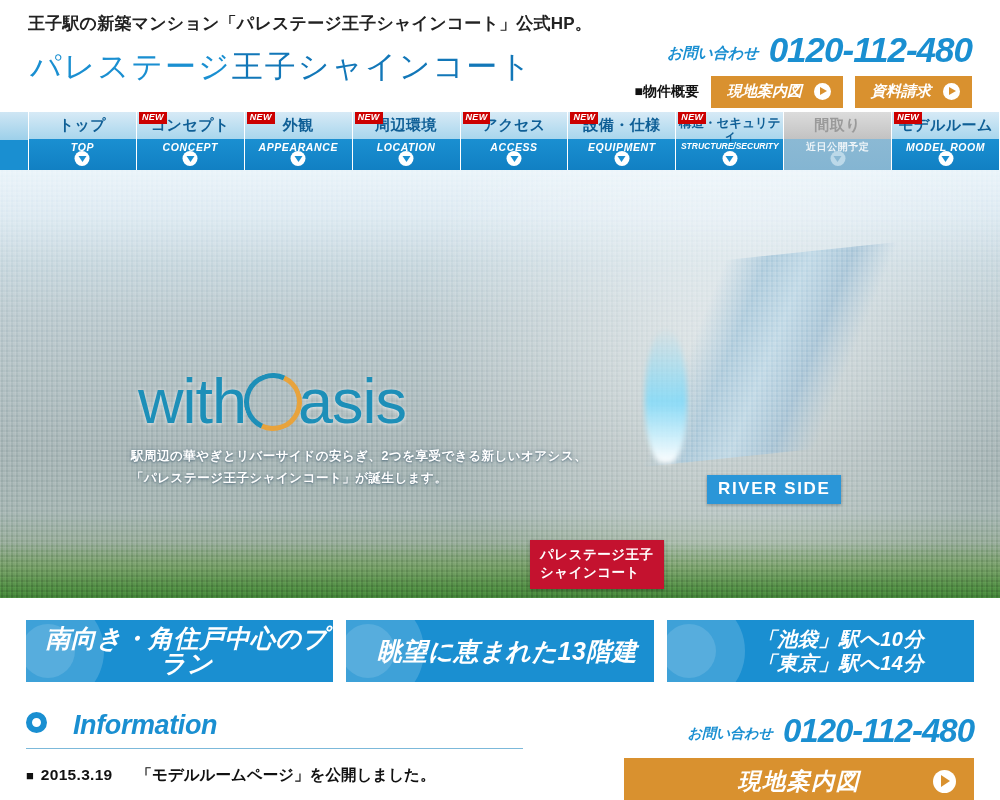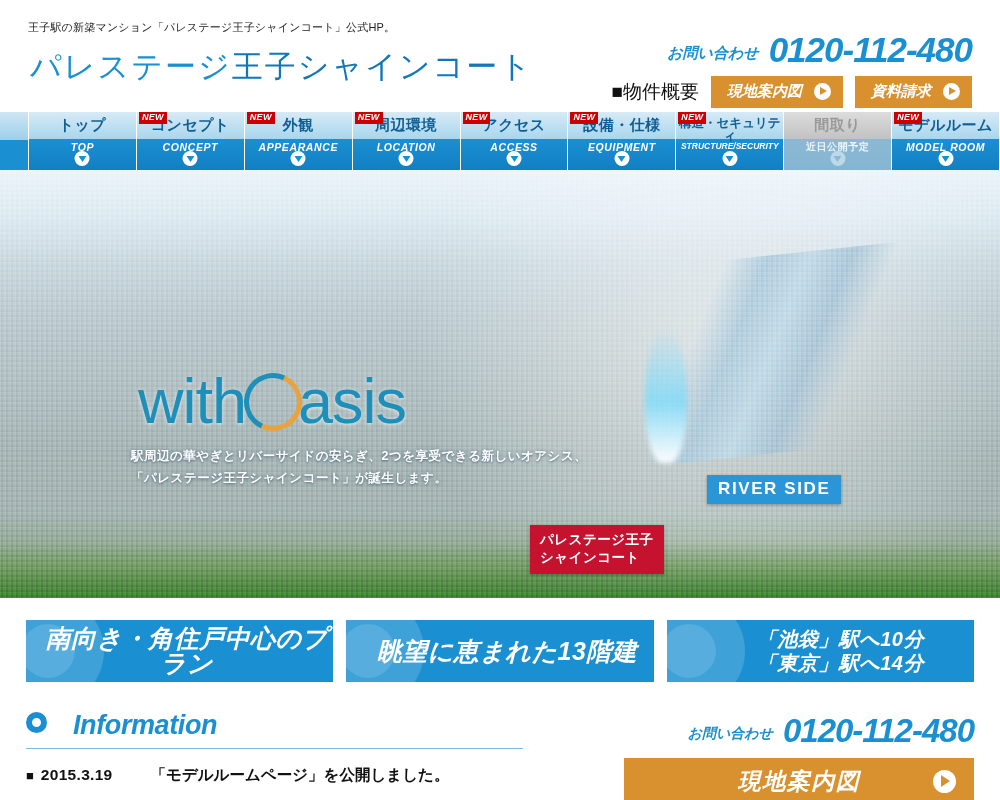--- a/index.html
+++ b/index.html
@@ -6,22 +6,22 @@
   html, body {
     width: 1000px; height: 800px;
     overflow: hidden;
     background: #ffffff;
     font-family: "Liberation Sans", "DejaVu Sans", sans-serif;
   }
 
   
   .header { position: relative; height: 112px; }
   .tagline {
-    position: absolute; left: 28px; top: 20px;
-    font-size: 11px; color: #222; font-weight: normal;
+    position: absolute; left: 28px; top: 12px;
+    font-size: 17px; color: #222; font-weight: bold;
     letter-spacing: 0.2px;
   }
   .brand {
     position: absolute; left: 30px; top: 46px;
     font-size: 31px; color: #1a8fd1; font-weight: normal;
     letter-spacing: 2px; white-space: nowrap;
   }
   .brand .b-dark { color: #1277b8; }
 
   .contact-block { position: absolute; right: 28px; top: 32px; width: 350px; }
@@ -32,21 +32,21 @@
   }
   .contact-tel {
     font-size: 35px; color: #1a8fd1; font-weight: bold;
     font-style: italic; letter-spacing: -1px; line-height: 1;
   }
   .contact-row2 {
     display: flex; align-items: center; justify-content: flex-end;
     gap: 12px; margin-top: 9px;
   }
   .outline-link {
-    font-size: 19px; color: #111; font-weight: normal; white-space: nowrap;
+    font-size: 14px; color: #111; font-weight: bold; white-space: nowrap;
   }
   .btn-orange {
     background: #d9912f; color: #fff; font-weight: bold; font-style: italic;
     font-size: 15px; padding: 6px 12px 7px 16px;
     display: flex; align-items: center; gap: 12px; white-space: nowrap;
   }
   .arrow-circle {
     width: 17px; height: 17px; border-radius: 50%;
     background: #fff; position: relative; flex: none;
   }
@@ -167,21 +167,21 @@
   .map-tag {
     position: absolute; font-weight: bold; color: #ffffff;
     letter-spacing: 1.6px; line-height: 1.08;
     box-shadow: 0 1px 3px rgba(0,0,0,.3);
   }
   .tag-riverside {
     left: 707px; top: 305px; background: #2a96d8;
     font-size: 17px; padding: 5px 11px 6px; text-align: right;
   }
   .tag-property {
-    left: 530px; top: 355px; background: #c4122f;
+    left: 530px; top: 370px; background: #c4122f;
     font-size: 13.5px; padding: 6px 10px 7px;
     letter-spacing: .5px; line-height: 1.35; text-align: left;
   }
 
   
   .features {
     display: flex; gap: 13px;
     padding: 22px 26px 0 26px;
   }
   .feature {
@@ -221,21 +221,21 @@
     font-weight: bold; letter-spacing: -.4px; line-height: 1;
   }
   .info-rule { height: 1px; background: #7cb9da; margin: 9px 0 0 0; width: 497px; }
   .news-item {
     display: flex; align-items: baseline; gap: 7px;
     font-size: 15.5px; color: #111; font-weight: bold;
     margin-top: 16px; white-space: nowrap; cursor: pointer;
   }
   .news-sq { font-size: 13px; line-height: 1; }
   .news-date { letter-spacing: .3px; }
-  .news-text { margin-left: 31px; font-weight: bold; }
+  .news-text { margin-left: 17px; font-weight: bold; }
 
   .cta-col { flex: none; width: 350px; padding-top: 2px; }
   .cta-row1 { display: flex; align-items: flex-end; justify-content: flex-end; gap: 10px; }
   .cta-label {
     font-size: 14px; color: #1a8fd1; font-weight: bold; font-style: italic;
     white-space: nowrap; padding-bottom: 4px;
   }
   .cta-tel {
     font-size: 33px; color: #1a8fd1; font-weight: bold; font-style: italic;
     letter-spacing: -1px; line-height: 1;

